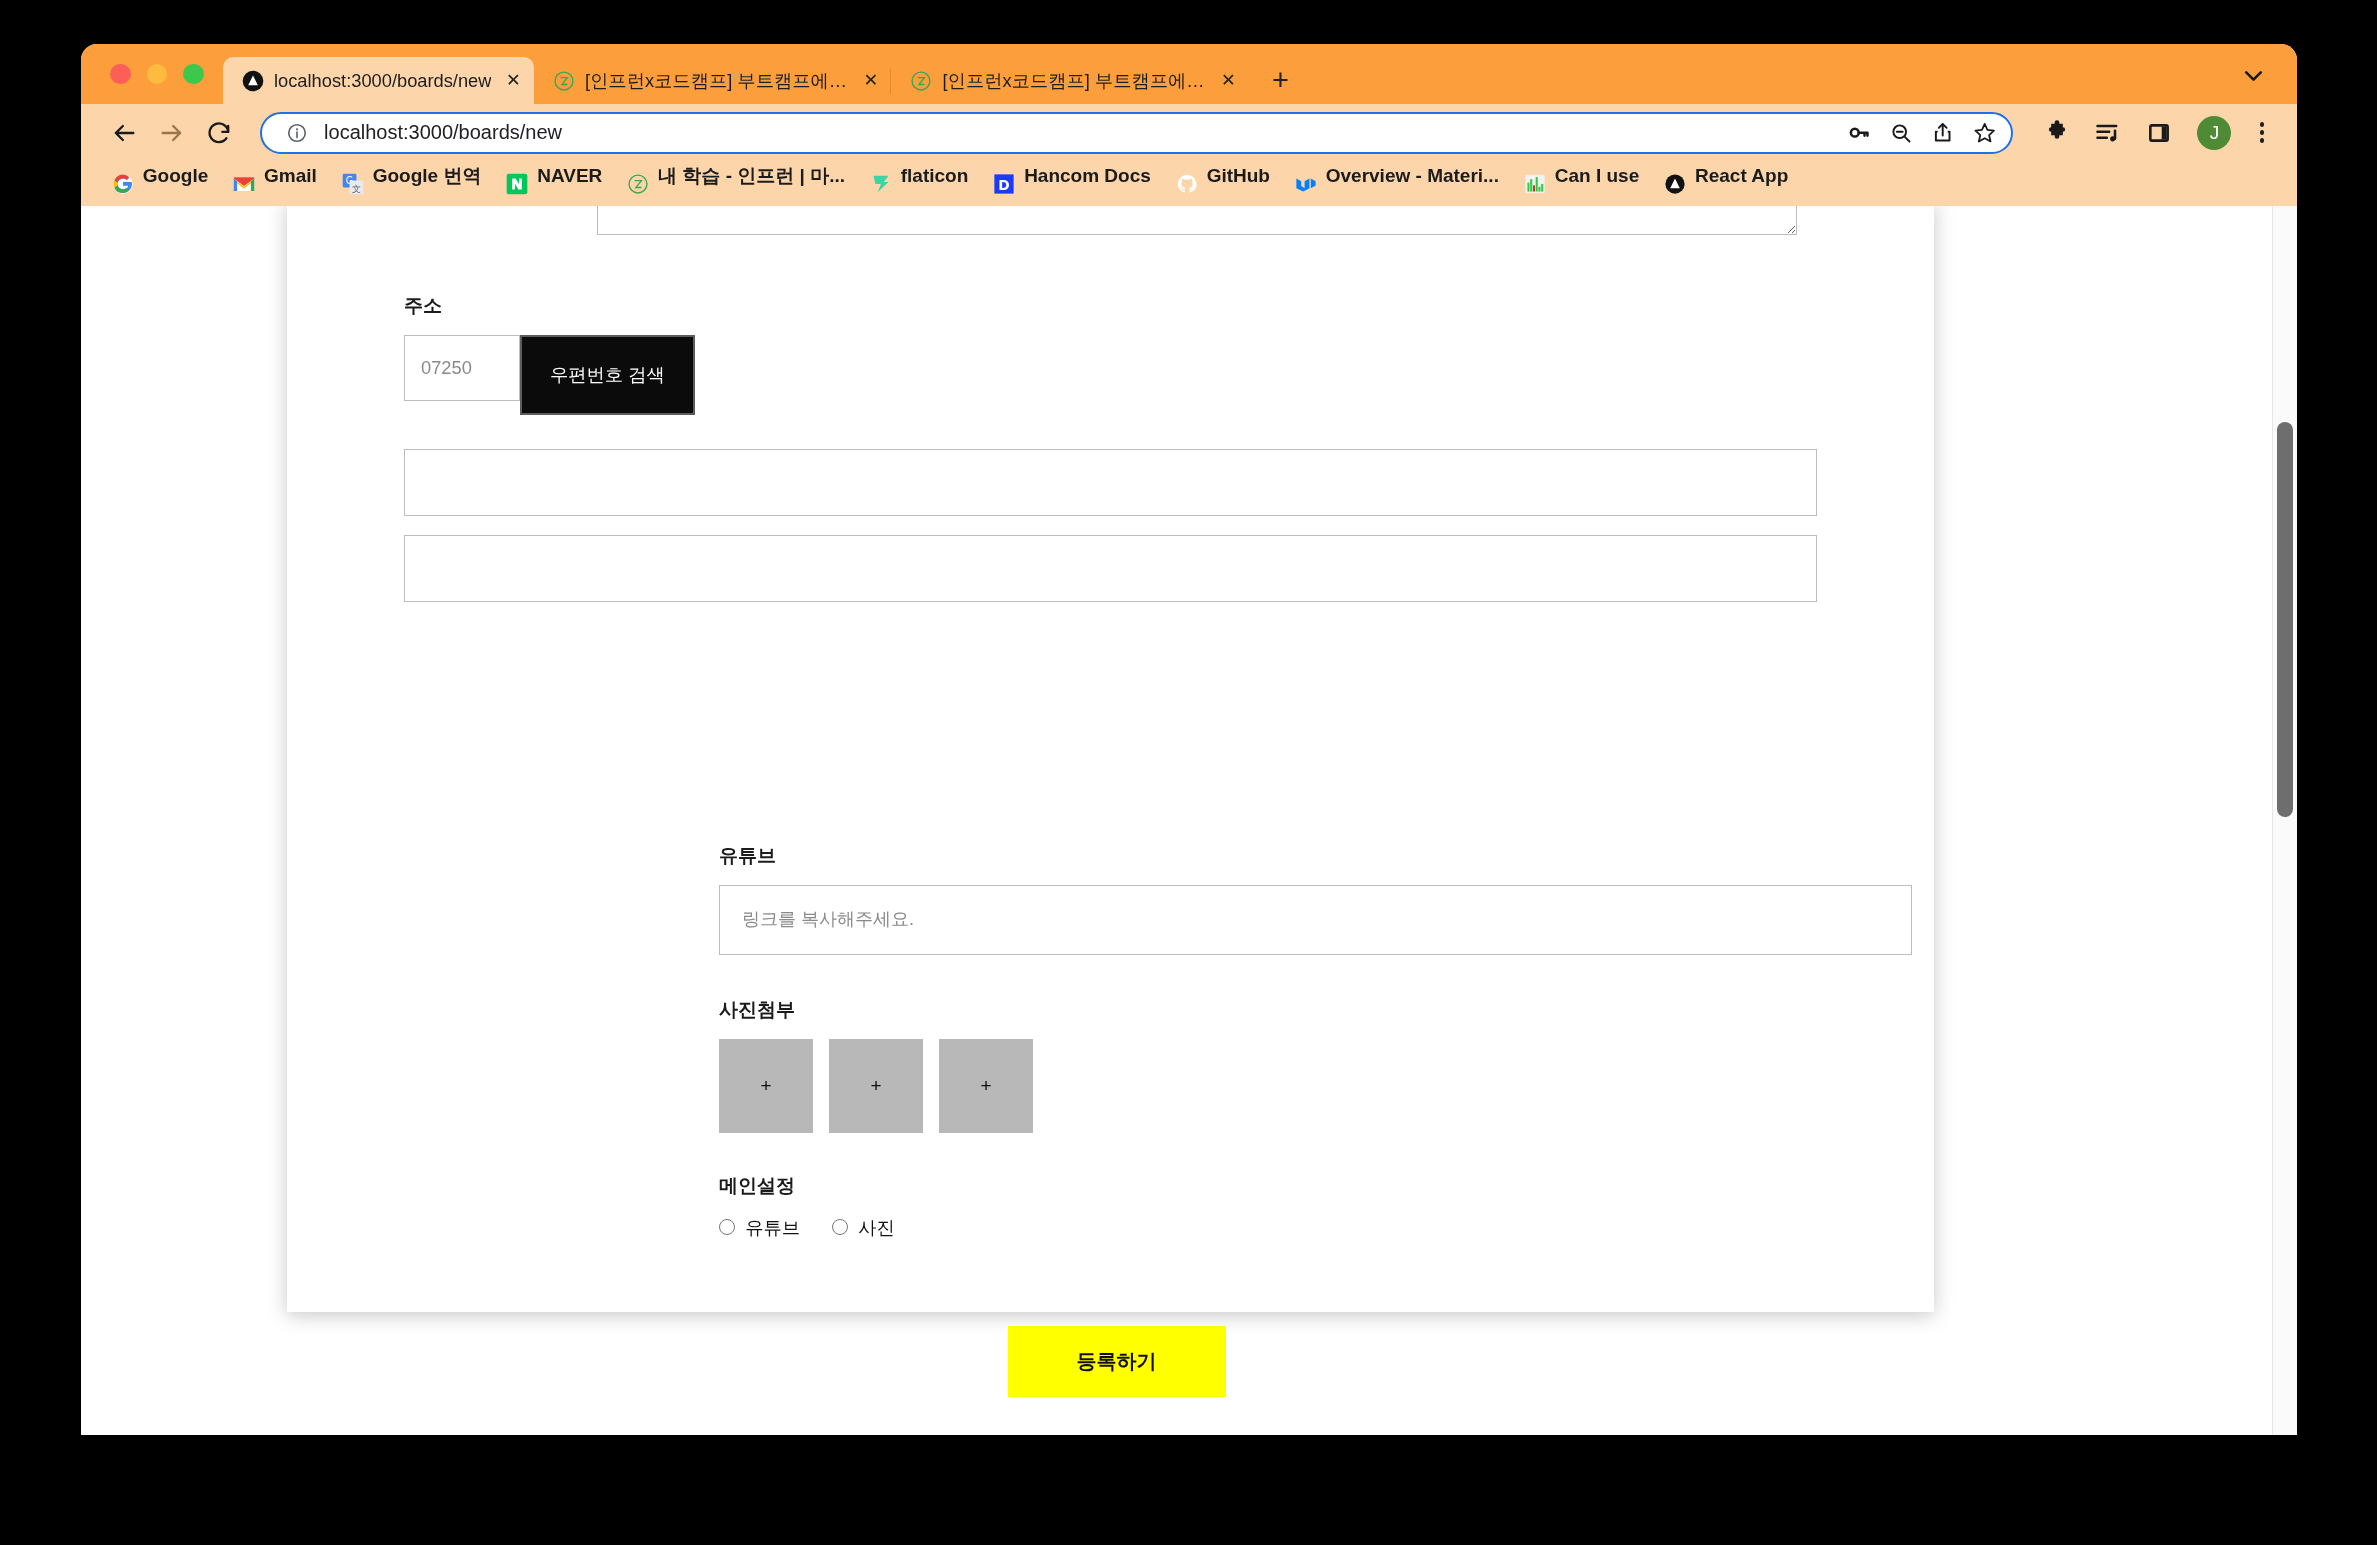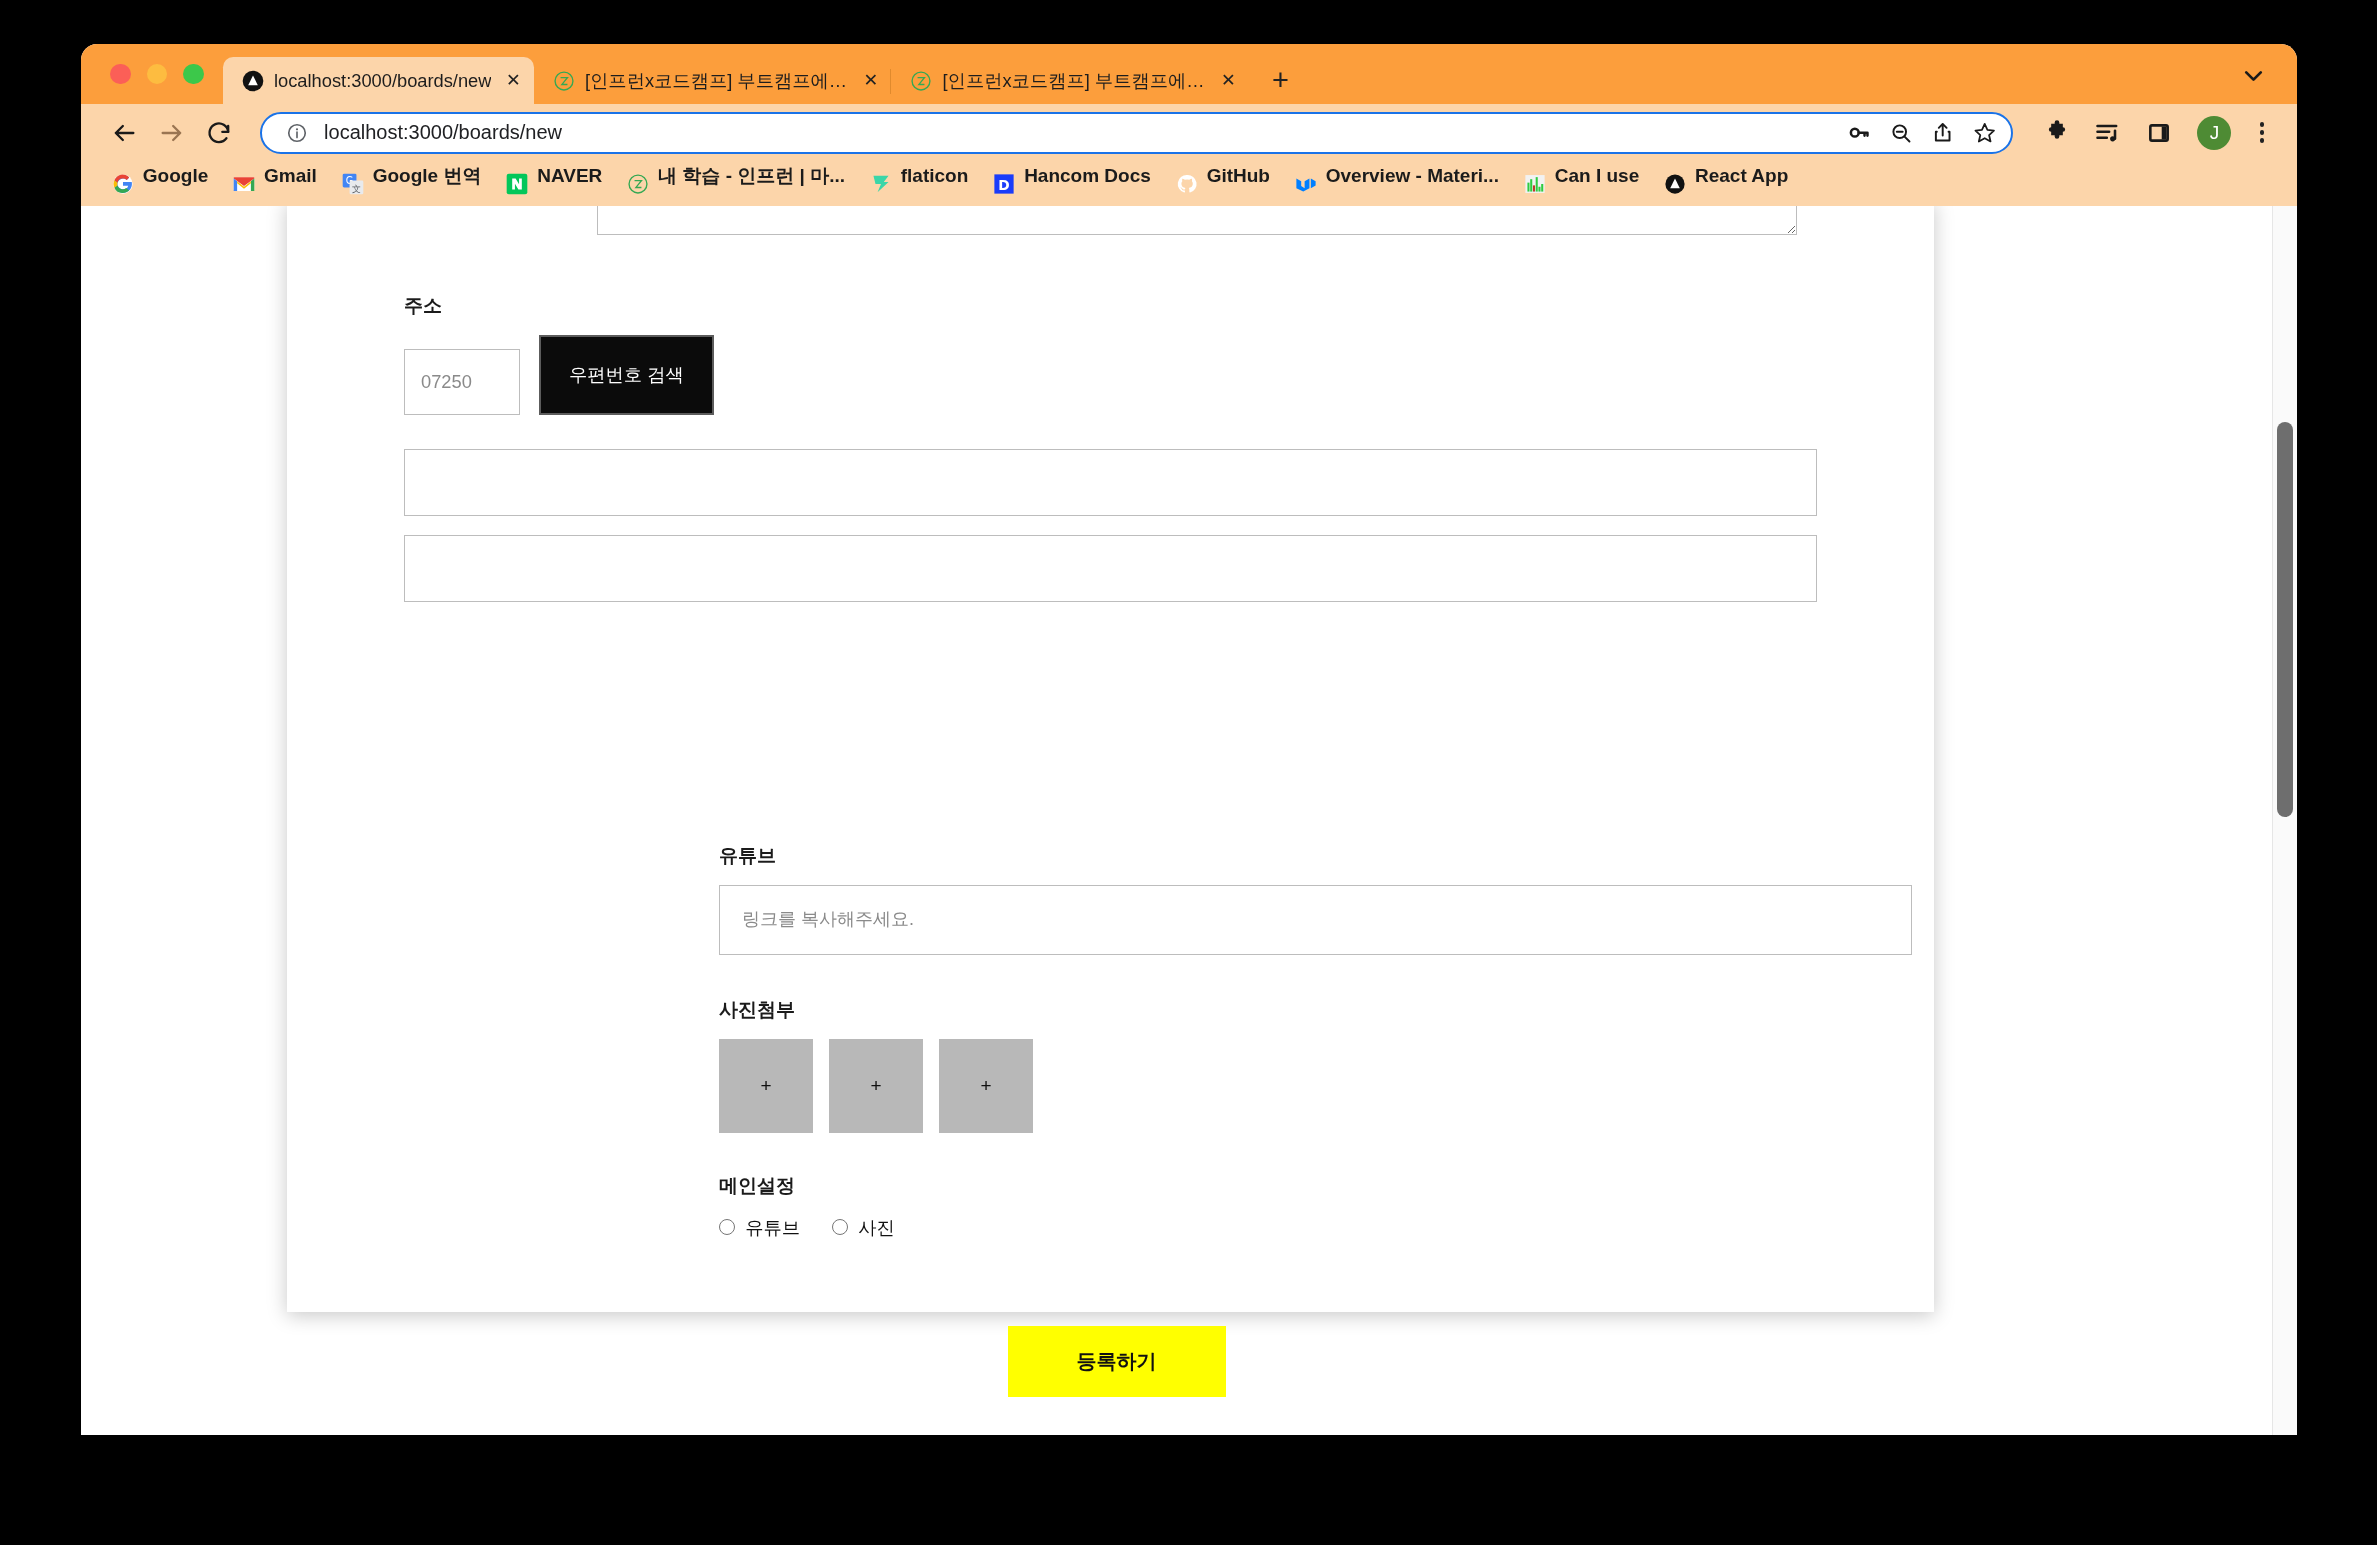--- a/index.html
+++ b/index.html
@@ -160,21 +160,21 @@
     width:1200px; height:124px;
     border:0.7px solid #bdbdbd;
     background:#fff;
     resize:both;
     font-family:inherit; font-size:18.3px;
     padding:11.7px;
     outline:none;
   }
 
   .sec-address { position:absolute; left:117px; top:94px; width:1413px; }
-  .zip-row { display:flex; align-items:flex-end; gap:19px; margin-bottom:34px; }
+  .zip-row { display:flex; align-items:flex-start; margin-bottom:34px; }
   .zip-input {
     width:116px; height:66px;
     border:0.7px solid #bdbdbd; background:#fff;
     font-size:18.3px; color:#111;
     padding:0 16px; outline:none; font-family:inherit;
   }
   .zip-input::placeholder { color:#8a8a8a; }
   .zip-btn {
     height:80px; padding:0 28px;
     background:#0b0b0b; color:#fff;

